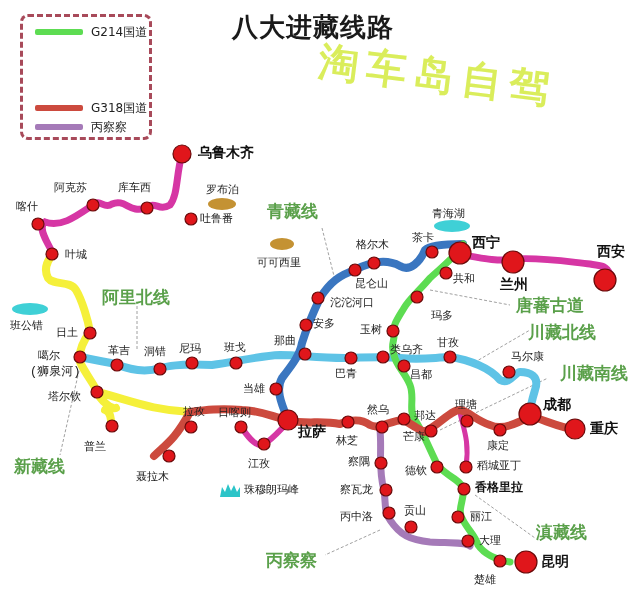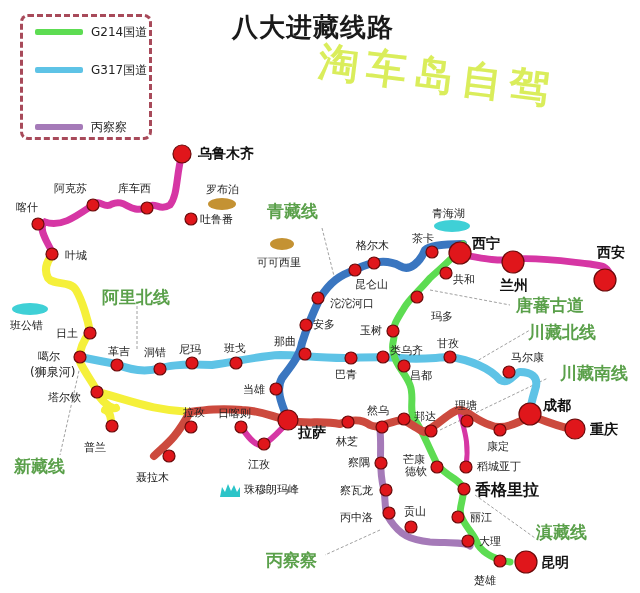--- a/index.html
+++ b/index.html
@@ -7,21 +7,21 @@
          font-family: "DejaVu Sans", "Liberation Sans", sans-serif; }
   #map { position: absolute; left: 0; top: 0; }
   .legend { position: absolute; left: 20px; top: 14px; width: 132px; height: 126px;
             border: 3px dashed #a84a5a; border-radius: 8px; box-sizing: border-box; }
   .legend-row { position: absolute; left: 12px; height: 18px; display: flex; align-items: center; text-align: right; }
   .legend-swatch { width: 48px; height: 6px; border-radius: 2px; margin-right: 8px; }
   .legend-label { font-size: 12px; color: #222; white-space: nowrap; }
   .title { position: absolute; left: 232px; top: 10px; font-size: 26px; font-weight: bold; color: #1a1a1a; letter-spacing: 1px; }
   .watermark { position: absolute; left: 318px; top: 48px; font-size: 40px; font-weight: bold; color: #d6ec4a;
                transform: rotate(7deg); letter-spacing: 8px; opacity: 0.9; }
-  .city { position: absolute; font-size: 11px; color: #222; white-space: nowrap; line-height: 1; }
+  .city { position: absolute; font-size: 11px; color: #222; white-space: nowrap; line-height: 1; font-family: Liberation Mono, monospace; }
   .city.big { font-size: 14px; font-weight: bold; color: #111; }
   .route-name { position: absolute; font-size: 17px; font-weight: bold; color: #5aa04a; white-space: nowrap; }
   .lake-label { position: absolute; font-size: 11px; color: #222; white-space: nowrap; }
   .peak { position: absolute; left: 220px; top: 482px; display: flex; align-items: center; }
   .peak-label { font-size: 11px; color: #222; margin-left: 4px; }
 </style>
 </head>
 <body>
 
 <svg id="map" width="640" height="593" viewBox="0 0 640 593">
@@ -120,23 +120,23 @@
     <circle cx="500" cy="561" r="6"></circle>
     <circle cx="526" cy="562" r="11"></circle>
   </g>
 </svg>
 
 <div class="legend">
   <div class="legend-row" style="top:6px">
     <div class="legend-swatch" style="background:#5ddc52"></div>
     <span class="legend-label">G214国道</span>
   </div>
-  <div class="legend-row" style="top:44px">
-    <div class="legend-swatch" style="background:#5ec3e6"></div>
-    <span class="legend-label">G317国道</span>
+  <div class="legend-row" style="top:82px">
+    <div class="legend-swatch" style="background:#cc4a3e"></div>
+    <span class="legend-label">G318国道</span>
   </div>
   <div class="legend-row" style="top:101px">
     <div class="legend-swatch" style="background:#a57ab8"></div>
     <span class="legend-label">丙察察</span>
   </div>
 </div>
 
 <div class="title">八大进藏线路</div>
 <div class="watermark">淘车岛自驾</div>
 
@@ -172,21 +172,21 @@
 <div class="city" style="left:274px;top:336px">那曲</div>
 <div class="city" style="left:243px;top:384px">当雄</div>
 <div class="city" style="left:183px;top:407px">拉孜</div>
 <div class="city" style="left:218px;top:408px">日喀则</div>
 <div class="city" style="left:248px;top:459px">江孜</div>
 <div class="city" style="left:136px;top:472px">聂拉木</div>
 <div class="city big" style="left:298px;top:425px">拉萨</div>
 <div class="city" style="left:336px;top:436px">林芝</div>
 <div class="city" style="left:367px;top:405px">然乌</div>
 <div class="city" style="left:414px;top:411px">邦达</div>
-<div class="city" style="left:403px;top:454px">芒康</div>
+<div class="city" style="left:403px;top:432px">芒康</div>
 <div class="city" style="left:455px;top:400px">理塘</div>
 <div class="city" style="left:487px;top:441px">康定</div>
 <div class="city big" style="left:543px;top:398px">成都</div>
 <div class="city big" style="left:590px;top:422px">重庆</div>
 <div class="city" style="left:356px;top:240px">格尔木</div>
 <div class="city" style="left:355px;top:279px">昆仑山</div>
 <div class="city" style="left:330px;top:298px">沱沱河口</div>
 <div class="city" style="left:313px;top:319px">安多</div>
 <div class="city" style="left:412px;top:233px">茶卡</div>
 <div class="city big" style="left:472px;top:236px">西宁</div>
@@ -199,21 +199,21 @@
 <div class="city" style="left:437px;top:338px">甘孜</div>
 <div class="city" style="left:511px;top:352px">马尔康</div>
 <div class="city" style="left:335px;top:369px">巴青</div>
 <div class="city" style="left:410px;top:370px">昌都</div>
 <div class="city" style="left:348px;top:457px">察隅</div>
 <div class="city" style="left:340px;top:485px">察瓦龙</div>
 <div class="city" style="left:340px;top:512px">丙中洛</div>
 <div class="city" style="left:404px;top:506px">贡山</div>
 <div class="city" style="left:405px;top:466px">德钦</div>
 <div class="city" style="left:477px;top:461px">稻城亚丁</div>
-<div class="city big" style="left:475px;top:482px;font-size:16px">香格里拉</div>
+<div class="city big" style="left:475px;top:482px;font-size:12px">香格里拉</div>
 <div class="city" style="left:470px;top:512px">丽江</div>
 <div class="city" style="left:479px;top:536px">大理</div>
 <div class="city" style="left:474px;top:575px">楚雄</div>
 <div class="city big" style="left:541px;top:555px">昆明</div>
 
 <div class="peak">
   <svg width="20" height="14" viewBox="0 0 20 14">
     <path d="M0 14 L2 4 L5 9 L8 1 L11 8 L14 2 L17 9 L20 4 L20 14 Z" fill="#2cc4c8"></path>
   </svg>
   <span class="peak-label">珠穆朗玛峰</span>

